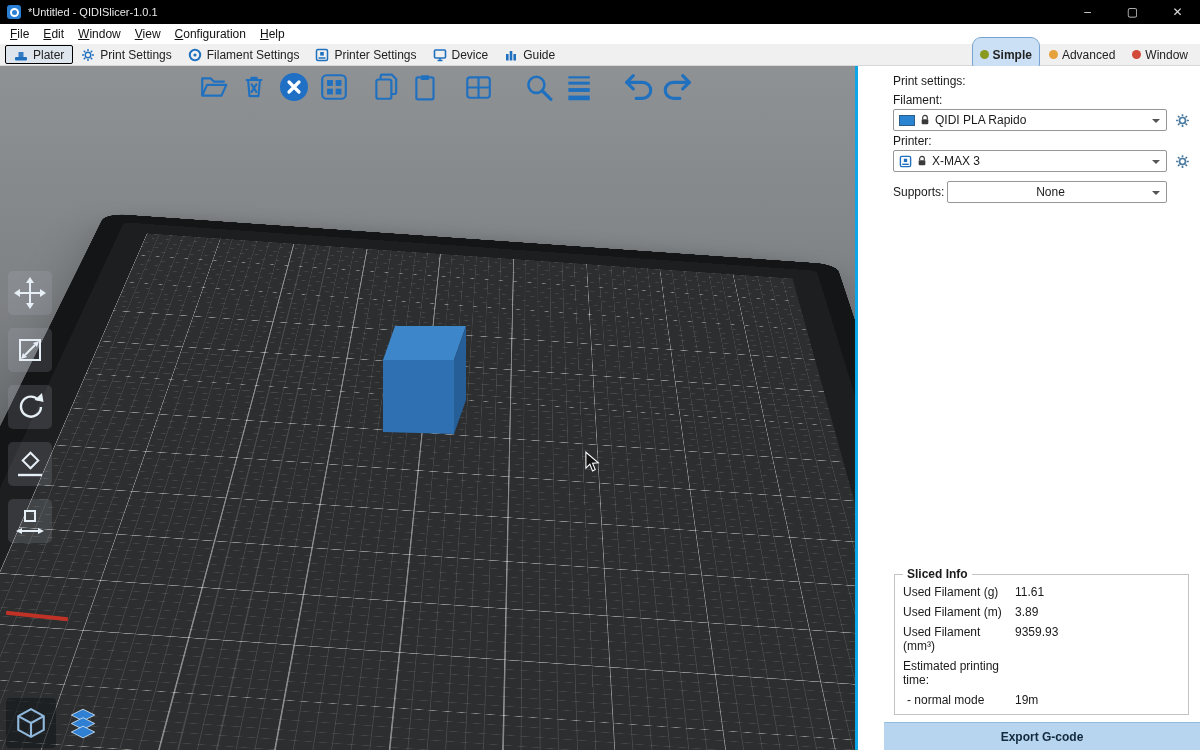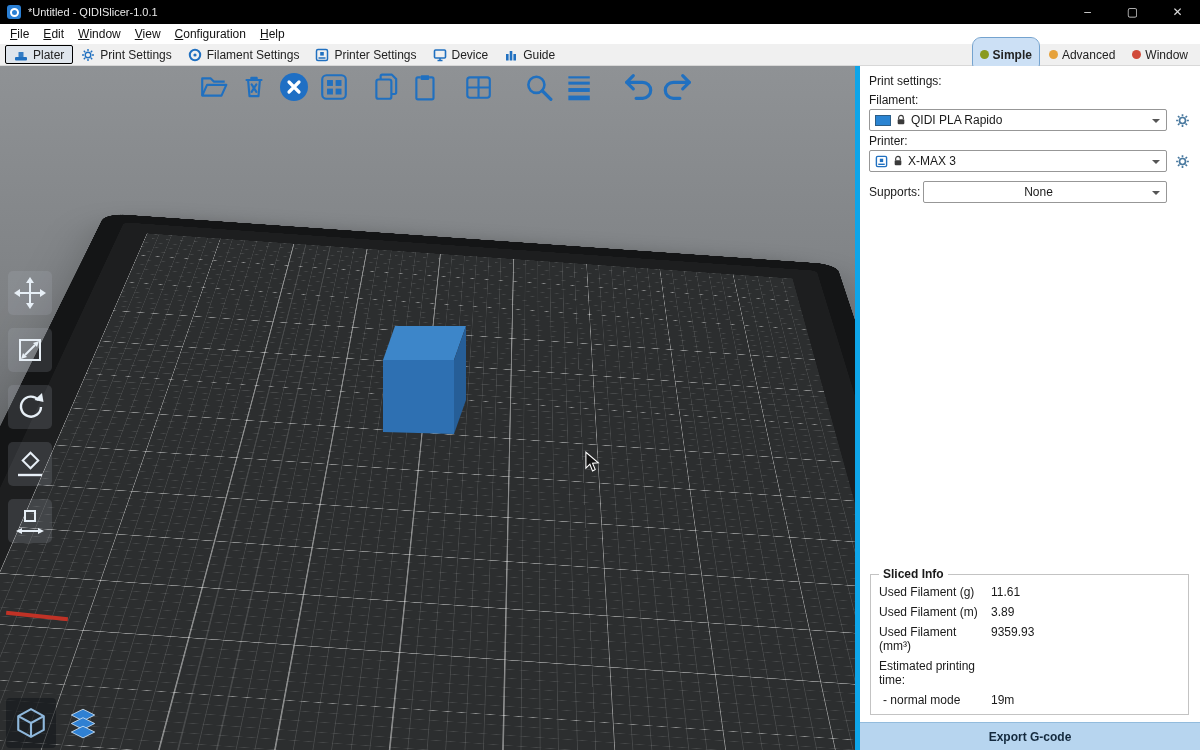--- a/index.html
+++ b/index.html
@@ -56,21 +56,21 @@
   
   .gizmos { position:absolute; left:8px; top:205px; display:flex; flex-direction:column; gap:13px; }
   .gizmo { width:44px; height:44px; border-radius:5px; background:rgba(185,195,205,0.16); display:flex; align-items:center; justify-content:center; }
 
   
   .views { position:absolute; left:6px; bottom:2px; display:flex; gap:2px; }
   .view-btn { width:50px; height:50px; display:flex; align-items:center; justify-content:center; border-radius:4px; }
   .view-btn.current { background:rgba(18,22,26,0.55); }
 
   
-  .sidebar { width:345px; height:684px; background:#fff; border-left:5px solid #0ea5e9; display:flex; flex-direction:column; font-size:12px; color:#1a1a1a; }
+  .sidebar { width:345px; height:684px; background:#fff; border-left:3px solid #0ea5e9; display:flex; flex-direction:column; font-size:12px; color:#1a1a1a;padding-left:26px; }
   .sb-content { flex:1; display:flex; flex-direction:column; padding:5px 9px 0 9px; overflow:hidden; }
   .sb-label { margin:3px 0 2px; }
   .combo-row { display:flex; align-items:center; gap:6px; }
   .combo { flex:1; height:22px; border:1px solid #979797; border-radius:2px; background:#fff; display:flex; align-items:center; gap:5px; padding:0 18px 0 5px; position:relative; }
   .combo .chev { position:absolute; right:6px; top:9px; width:0; height:0; border:4px solid transparent; border-top-color:#555; }
   .combo-text { white-space:nowrap; overflow:hidden; }
   .gear-btn { width:18px; height:22px; display:flex; align-items:center; justify-content:center; }
   .swatch { width:16px; height:11px; border:1px solid #2c5d86; background:#2a84d2; flex:0 0 auto; }
   .inline-row { display:flex; align-items:center; margin-top:9px; }
   .supports-combo { margin-right:24px; }

